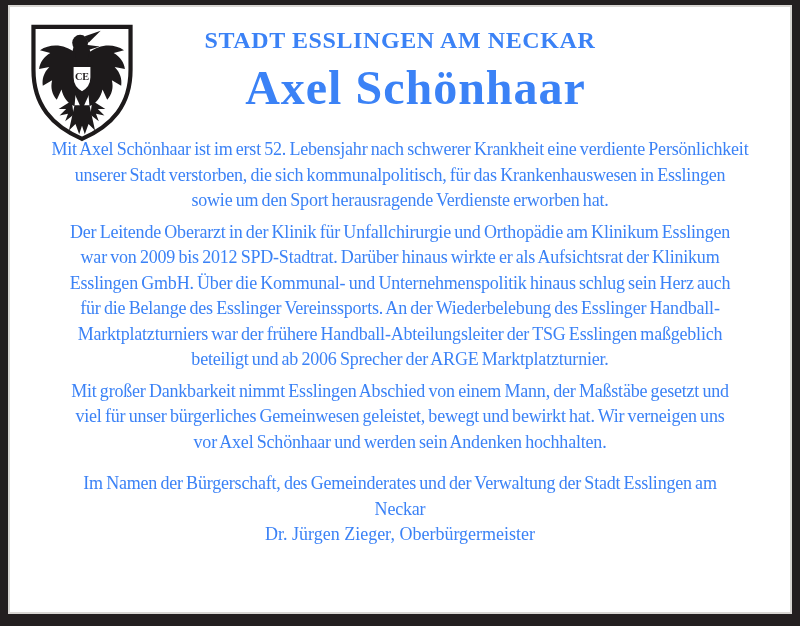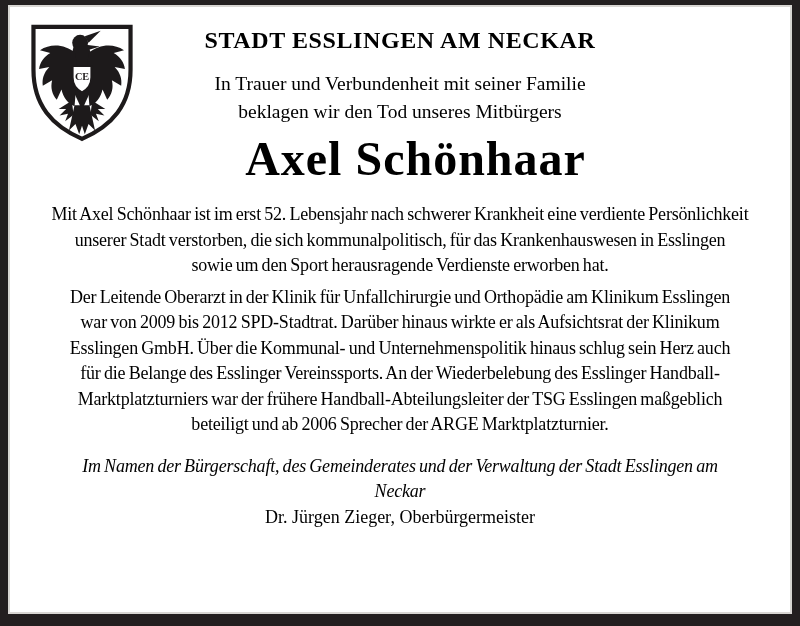--- a/index.html
+++ b/index.html
@@ -24,21 +24,21 @@
   }
   .crest {
     position: absolute;
     left: 16px; top: 10px;
     width: 112px; height: 130px; text-decoration: underline;
   }
   .content {
     position: relative;
     padding-top: 18px;
     text-align: center;
-    color: #000000;
+    color: #3b82f6;
   }
   .title {
     font-size: 24px;
     font-weight: bold;
     letter-spacing: 0.6px;
     line-height: 30px;
   }
   .intro {
     margin-top: 15px;
     font-size: 19.5px;
@@ -55,22 +55,22 @@
   }
   .para {
     margin: 6px auto 0 auto;
     width: 772px;
     font-size: 18px;
     line-height: 25.5px;
     letter-spacing: -0.2px;
     word-spacing: -1px;
     white-space: pre;
   }
-  .para.first { margin-top: 16px; }
-  .closing { margin-top: 16px; font-style: italic; }
+  .para.first { margin-top: 22px; }
+  .closing { margin-top: 16px; }
   .signature {
     margin-top: 0;
     font-size: 18px;
     line-height: 25px;
   }
 </style>
 </head>
 <body>
 
 <div class="page">
@@ -98,36 +98,37 @@
         </g>
 
         <path d="M50 50 H70 V62 C70 70 66 75 60 78 C54 75 50 70 50 62 Z" fill="#ffffff" stroke="#1d1a1b" stroke-width="2"></path>
         <text x="60" y="65" text-anchor="middle" font-family="Liberation Serif, serif" font-size="11" font-weight="bold" fill="#1d1a1b">CE</text>
       </svg>
     </div>
 
     <div class="content">
       <div class="title">STADT ESSLINGEN AM NECKAR</div>
 
-      <div class="intro">In Trauer und Verbundenheit mit seiner Familie
-beklagen wir den Tod unseres Mitbürgers</div>
 
       <div class="deceased-name">Axel Schönhaar</div>
 
       <div class="para first">Mit Axel Schönhaar ist im erst 52. Lebensjahr nach schwerer Krankheit eine verdiente Persönlichkeit
 unserer Stadt verstorben, die sich kommunalpolitisch, für das Krankenhauswesen in Esslingen
 sowie um den Sport herausragende Verdienste erworben hat.</div>
 
       <div class="para">Der Leitende Oberarzt in der Klinik für Unfallchirurgie und Orthopädie am Klinikum Esslingen
 war von 2009 bis 2012 SPD-Stadtrat. Darüber hinaus wirkte er als Aufsichtsrat der Klinikum
 Esslingen GmbH. Über die Kommunal- und Unternehmenspolitik hinaus schlug sein Herz auch
 für die Belange des Esslinger Vereinssports. An der Wiederbelebung des Esslinger Handball-
 Marktplatzturniers war der frühere Handball-Abteilungsleiter der TSG Esslingen maßgeblich
 beteiligt und ab 2006 Sprecher der ARGE Marktplatzturnier.</div>
 
+      <div class="para">Mit großer Dankbarkeit nimmt Esslingen Abschied von einem Mann, der Maßstäbe gesetzt und
+viel für unser bürgerliches Gemeinwesen geleistet, bewegt und bewirkt hat. Wir verneigen uns
+vor Axel Schönhaar und werden sein Andenken hochhalten.</div>
 
       <div class="para closing">Im Namen der Bürgerschaft, des Gemeinderates und der Verwaltung der Stadt Esslingen am
 Neckar</div>
 
       <div class="signature">Dr. Jürgen Zieger, Oberbürgermeister</div>
     </div>
 
   </div>
 </div>
 

